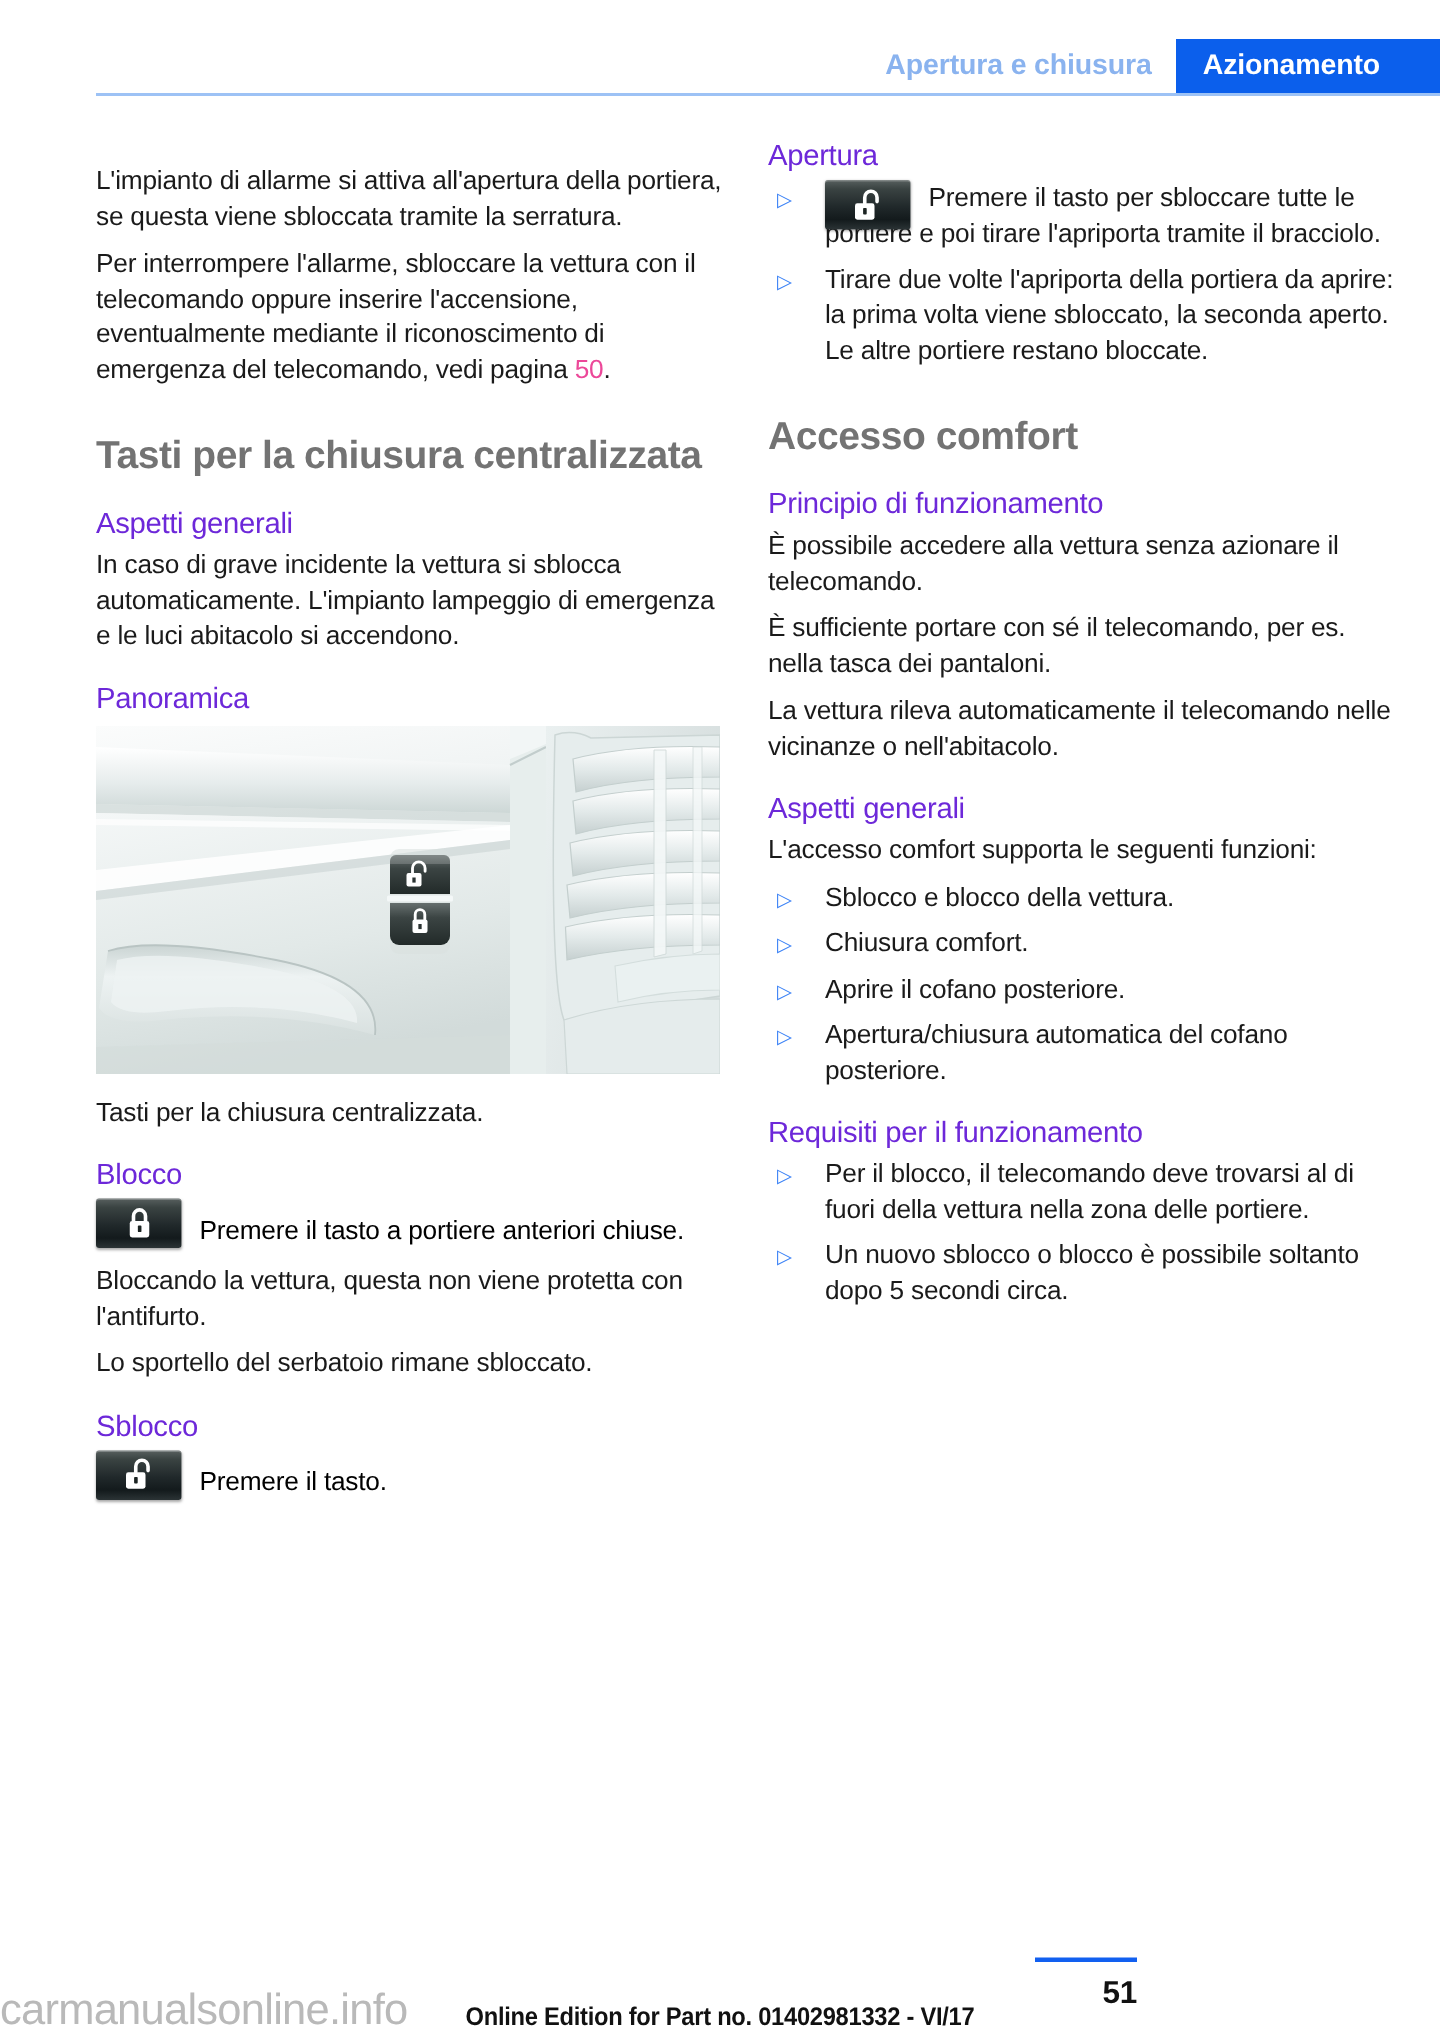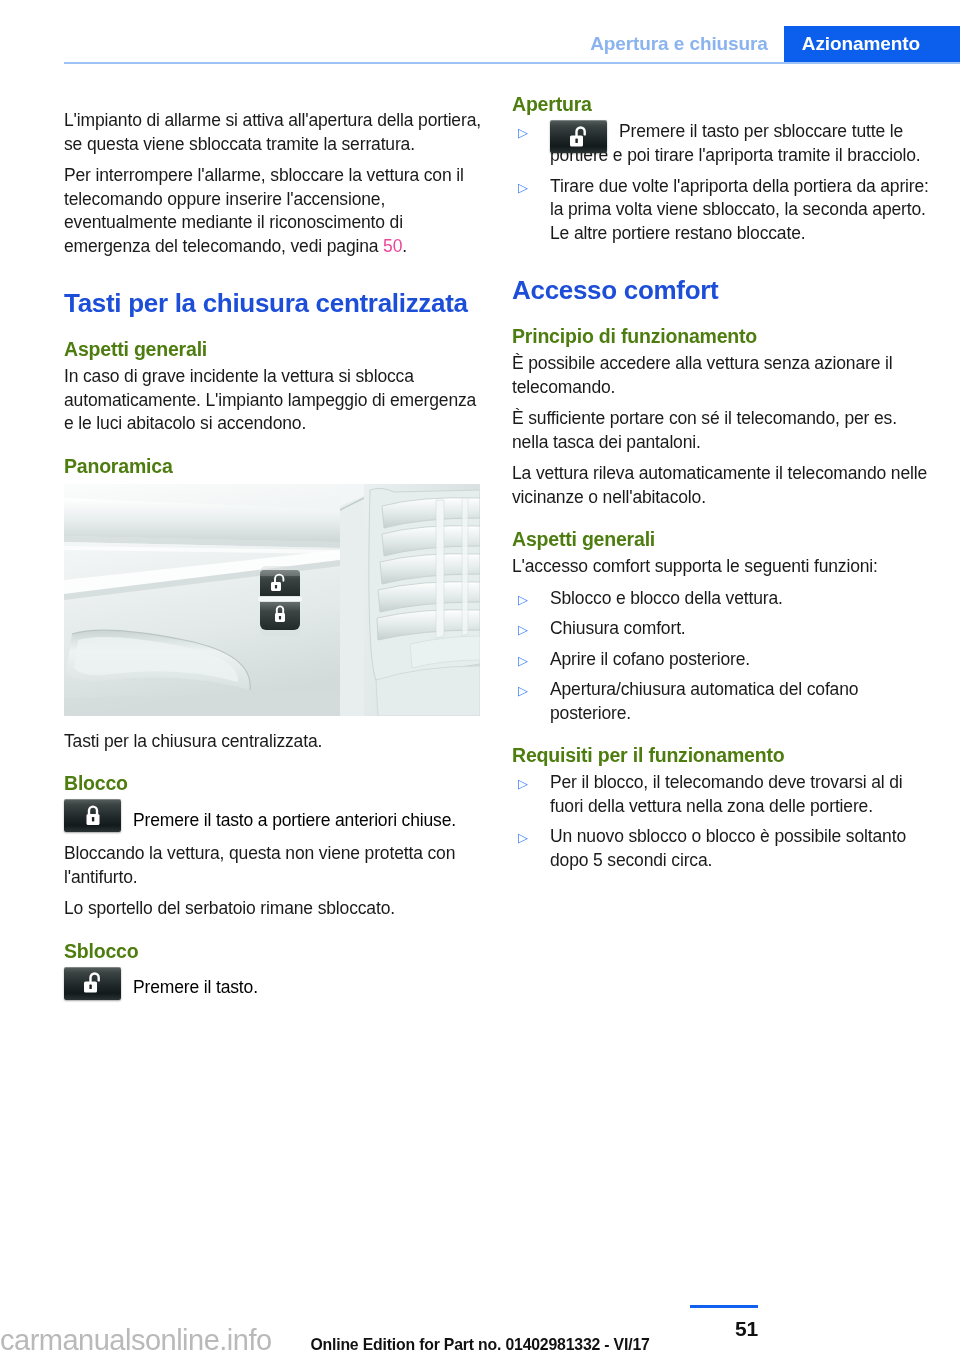--- a/index.html
+++ b/index.html
@@ -78,31 +78,31 @@
 
   
   p, .para {
     font-size: 17.5px;
     line-height: 23.5px;
     margin: 0 0 8px 0;
     color: #1a1a1a;
     letter-spacing: -0.15px;
   }
   .h1 {
-    color: #1d4ed8;
+    color: #737373;
     font-size: 26px;
     font-weight: bold;
     line-height: 31px;
     margin: 30px 0 18px 0;
     letter-spacing: -0.3px;
   }
   .h2 {
-    color: #4d7c0f;
+    color: #6d28d9;
     font-size: 19.5px;
-    font-weight: bold;
+    font-weight: normal;
     line-height: 24px;
     margin: 18px 0 4px 0;
     letter-spacing: -0.2px;
   }
   .h2.first { margin-top: 0; }
   .link { color: #ec4899; }
 
   
   ul.bullets {
     list-style: none;

